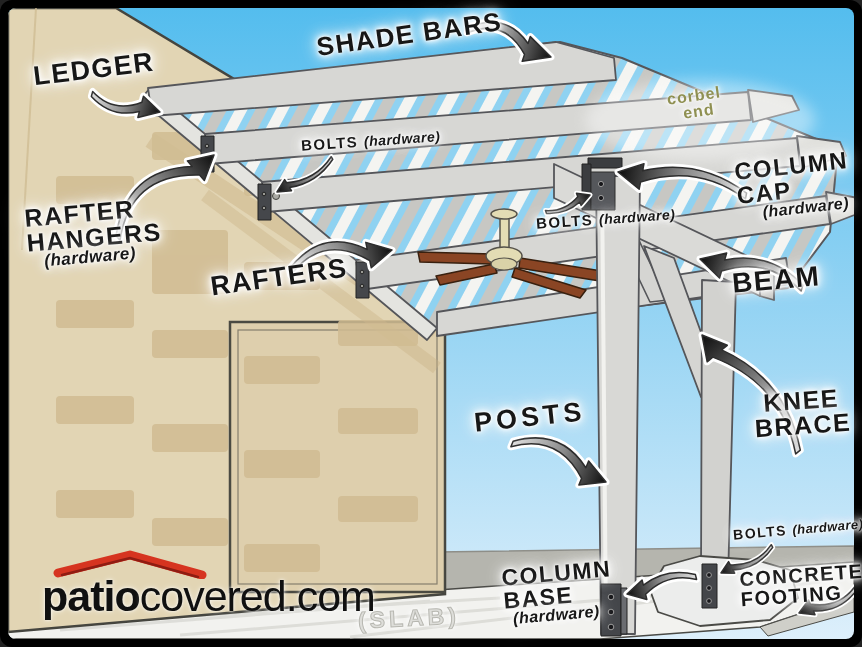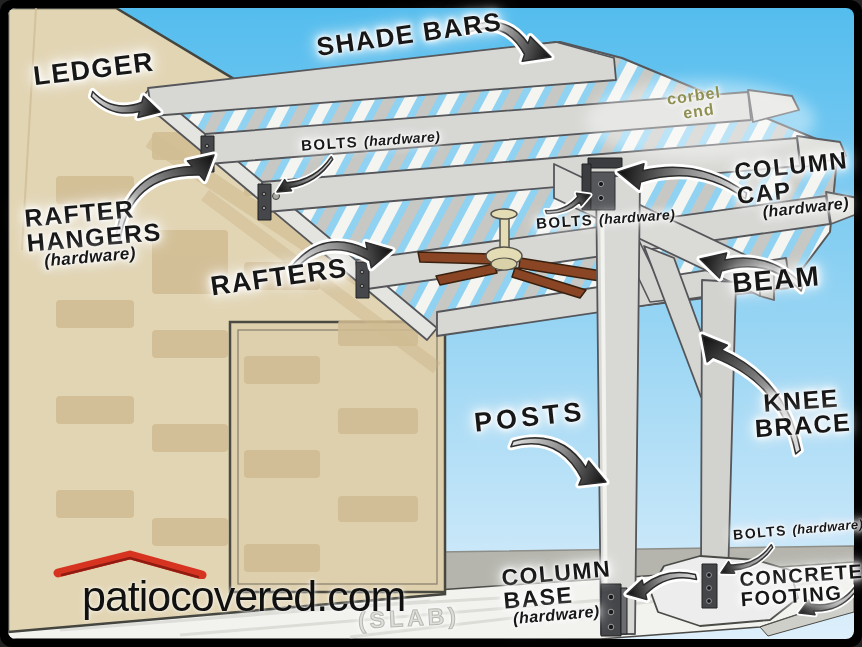--- a/index.html
+++ b/index.html
@@ -10,21 +10,21 @@
        letter-spacing:1.5px;
        text-shadow:0 0 2px #fff,0 0 4px #fff,0 0 7px #fff,0 0 11px #fff,0 0 16px rgba(255,255,255,.95),0 0 22px rgba(255,255,255,.8);}
   .lbl .sub{font-style:italic;letter-spacing:.5px;}
   .lbl-small{font-size:15px;}
   .corbel{color:#8f9052;font-weight:700;font-size:16px;letter-spacing:1px;
           text-shadow:0 0 3px #fff,0 0 6px #fff,0 0 10px rgba(255,255,255,.9);}
   .slab-lbl{color:#dededa;-webkit-text-stroke:1px #b7b7b0;letter-spacing:4px;
             text-shadow:0 0 4px #fff,0 0 8px #fff;}
   .logo{position:absolute;left:42px;top:572px;font-size:43px;color:#101010;letter-spacing:-1px;
         text-shadow:0 0 3px rgba(255,255,255,.8),0 0 6px rgba(255,255,255,.6);}
-  .logo b{font-weight:400;margin-left:40px;}
+  .logo b{font-weight:700;}
   .logo span{font-weight:400;}
   .logo-roof{position:absolute;left:52px;top:549px;}
 </style>
 </head>
 <body>
 
 <div class="stage">
 
 <svg class="scene" width="862" height="647" viewBox="0 0 862 647">
   <defs id="arrow-defs">

